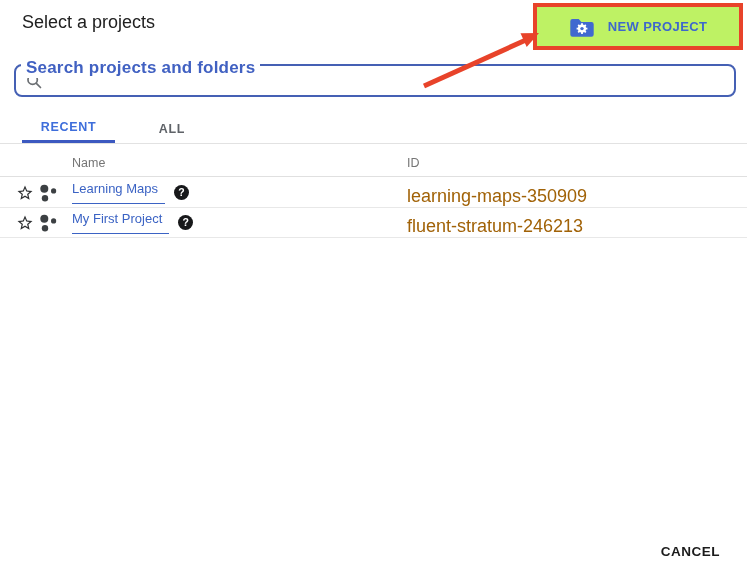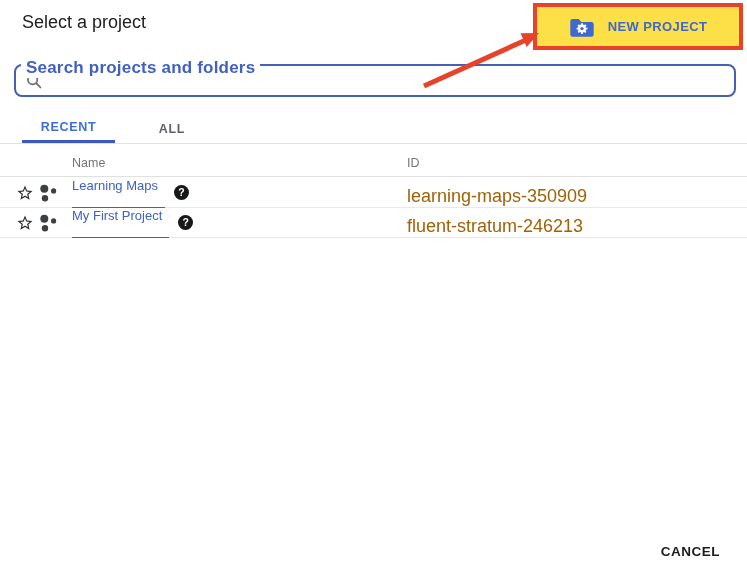--- a/index.html
+++ b/index.html
@@ -17,21 +17,21 @@
     position: absolute; left: 22px; top: 12px;
     font-size: 18px; color: #212121;
   }
 
   
   .annotation-box {
     position: absolute; left: 533px; top: 3px;
     width: 210px; height: 47px;
     border: 4px solid #e8432a;
     display: flex; align-items: center; justify-content: center;
-    z-index: 4; background: #fde047;
+    z-index: 4; background: #bef264;
   }
   .new-project-btn {
     display: flex; align-items: center; gap: 13px;
     padding: 3px 6px; cursor: pointer; background: transparent; border: none;
   }
   .new-project-label {
     font-size: 13px; font-weight: 600; letter-spacing: 0.4px;
     color: #3e68cc; white-space: nowrap;
   }
 
@@ -101,21 +101,21 @@
   .proj-icon {
     position: absolute; left: 38px; top: 50%; transform: translateY(-50%);
     width: 20px; height: 20px; display: flex;
   }
   .name-cell {
     position: absolute; left: 72px; top: 0; height: 100%;
     display: flex; align-items: center; gap: 9px;
   }
   .name-link {
     font-size: 13px; color: #3b63c4; text-decoration: none;
-    border-bottom: 1px solid #3b63c4; padding-right: 7px; padding-bottom: 14px;
+    border-bottom: 1px solid #3b63c4; padding-right: 7px; padding-bottom: 7px;
     cursor: pointer; white-space: nowrap;
   }
   .help-icon {
     width: 15px; height: 15px; border-radius: 50%;
     background: #17181a; color: #ffffff;
     font-size: 10.5px; font-weight: 700;
     display: flex; align-items: center; justify-content: center;
     cursor: pointer; line-height: 1;
   }
   .id-cell {
@@ -128,21 +128,21 @@
   .cancel-btn {
     position: absolute; right: 21px; top: 543px;
     font-size: 13.5px; font-weight: 700; letter-spacing: 0.5px;
     color: #1b1b1b; cursor: pointer; background: none; border: none;
     font-family: "Liberation Sans", sans-serif;
   }
 </style>
 </head>
 <body>
 
-<div class="page-title">Select a project</div>
+<div class="page-title">Select a projects</div>
 
 <div class="annotation-box">
   <button class="new-project-btn">
     <span style="display:flex;">
       <svg width="26" height="22" viewBox="0 0 26 22">
         <path d="M3.5,3 h6.2 l2.6,3 h10.2 a2.2,2.2 0 0 1 2.2,2.2 v10.3 a2.2,2.2 0 0 1 -2.2,2.2 H3.5 a2.2,2.2 0 0 1 -2.2,-2.2 V5.2 A2.2,2.2 0 0 1 3.5,3 z" fill="#4069d0"></path>
         <g fill="#ffffff">
           <circle cx="13" cy="12.6" r="4.1"></circle>
           <rect x="12.1" y="7.2" width="1.8" height="10.8"></rect>
           <rect x="12.1" y="7.2" width="1.8" height="10.8" transform="rotate(45 13 12.6)"></rect>

